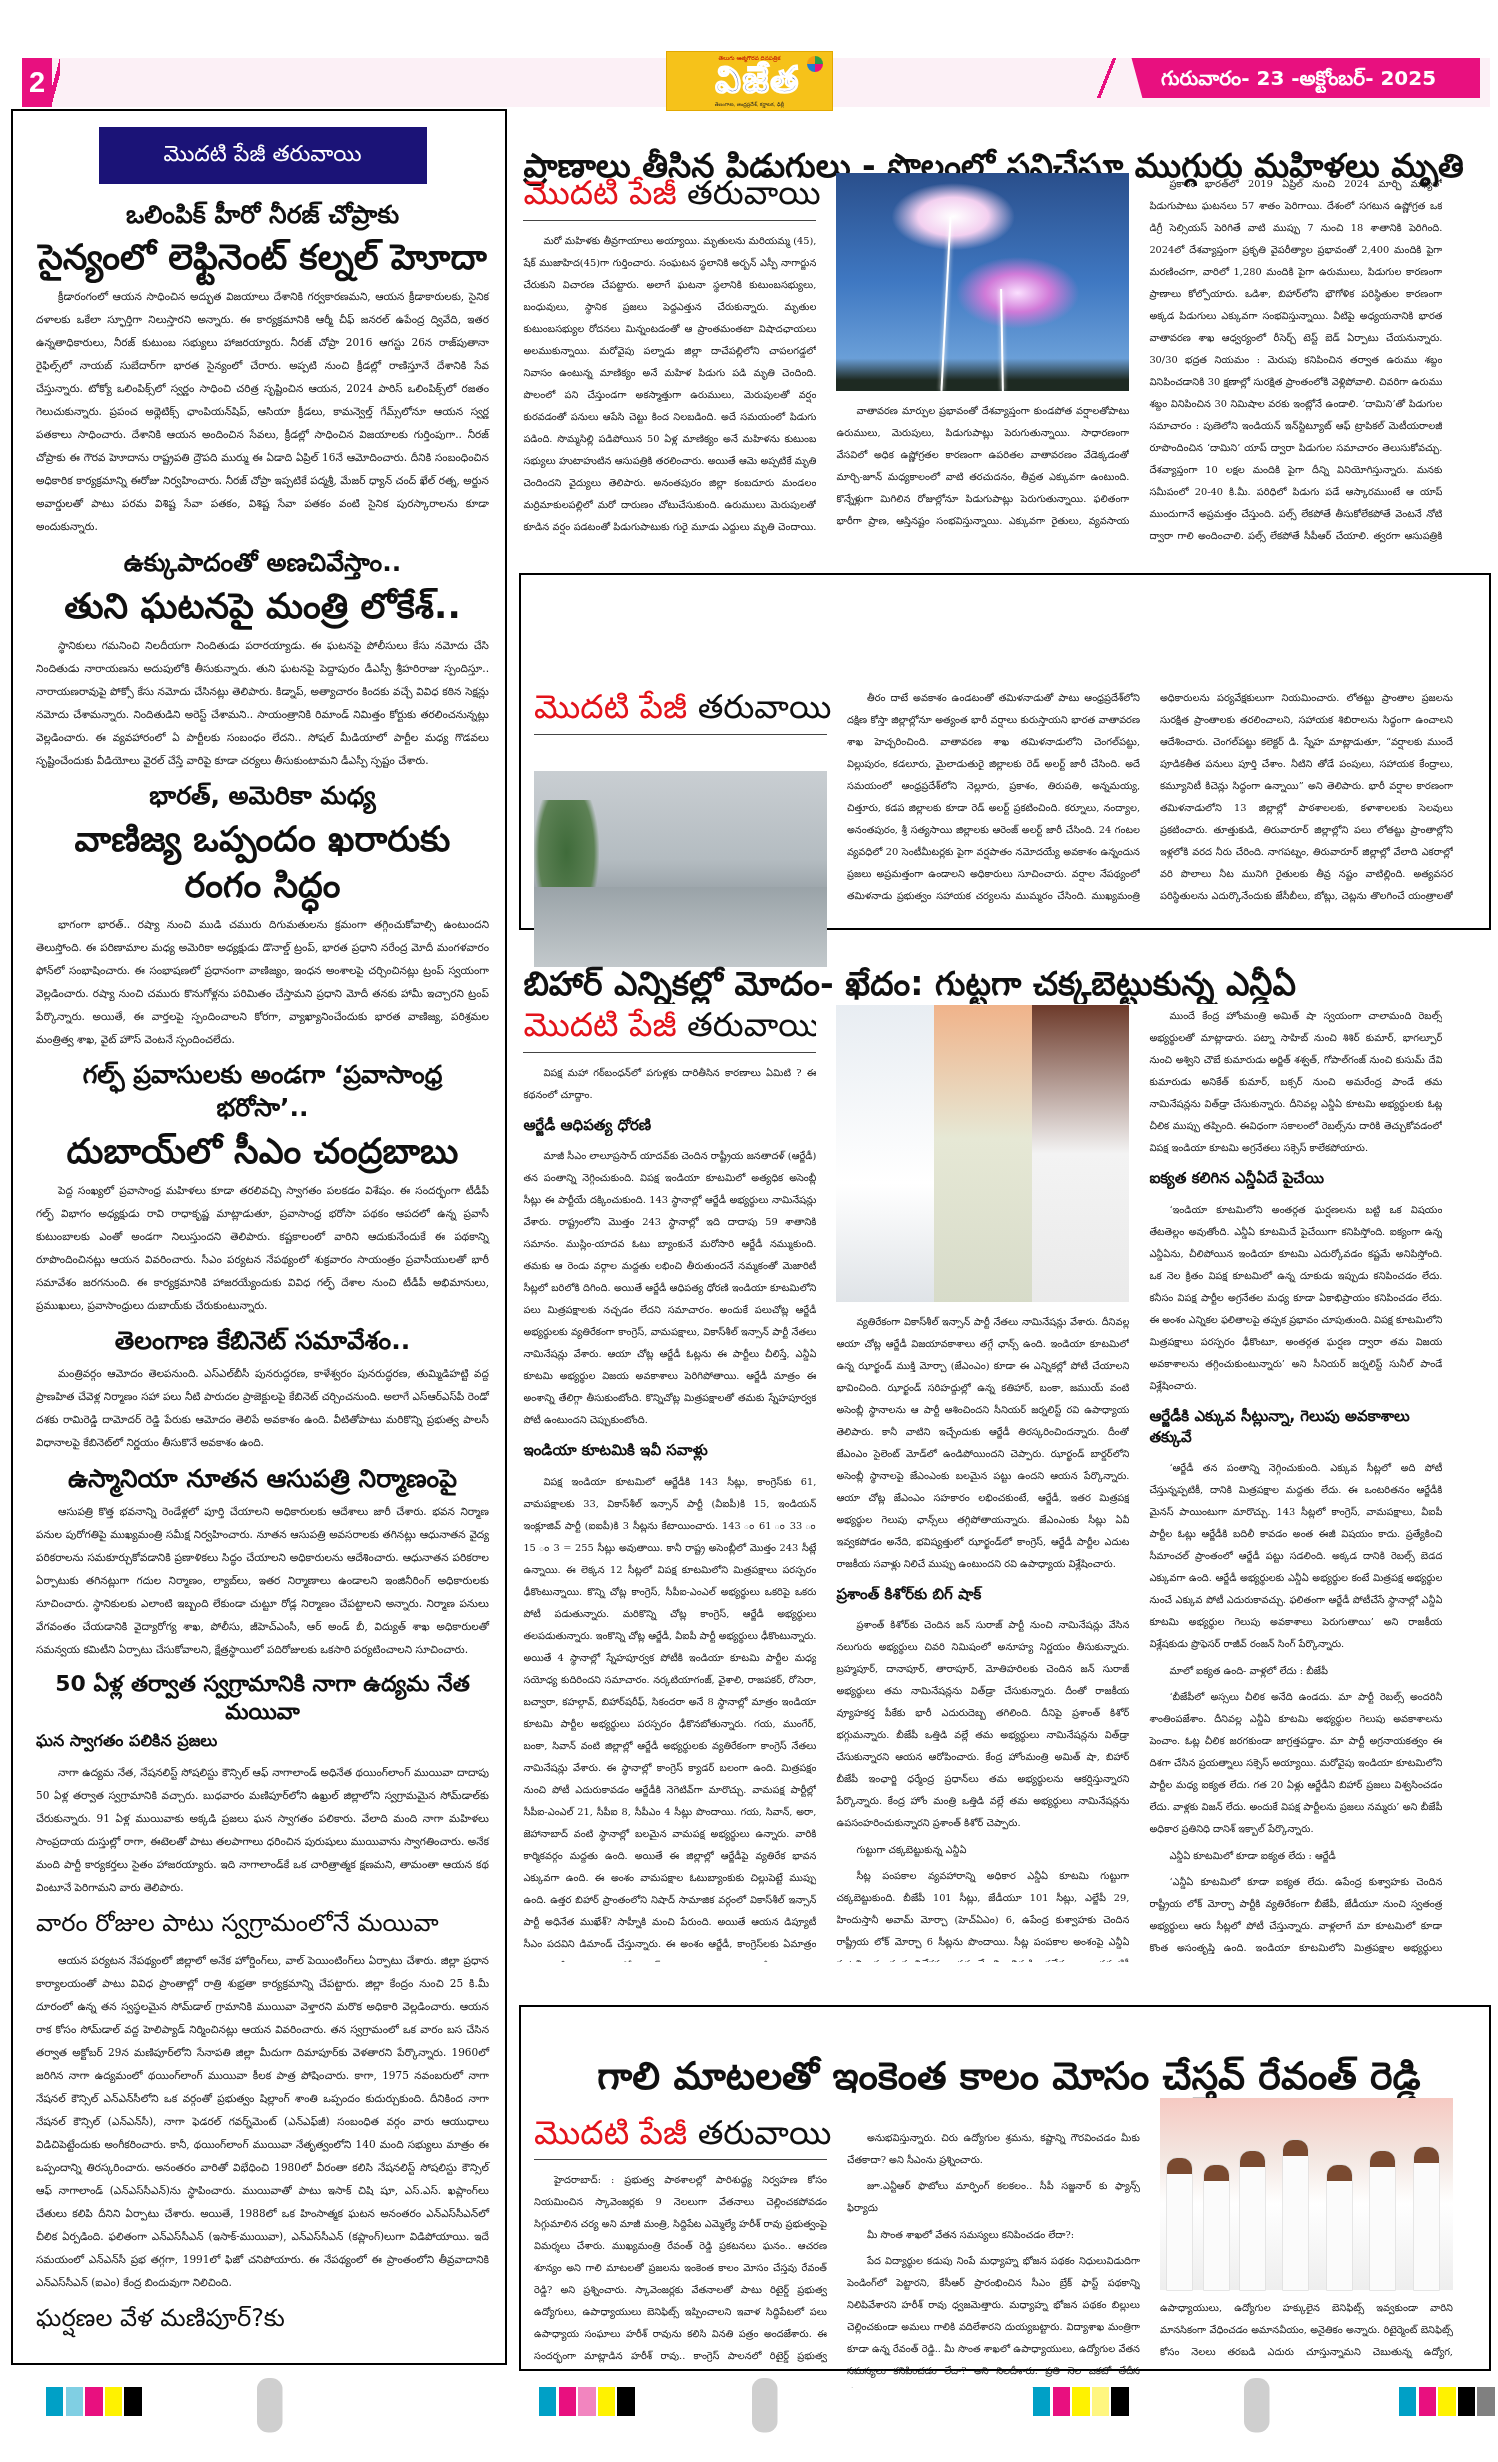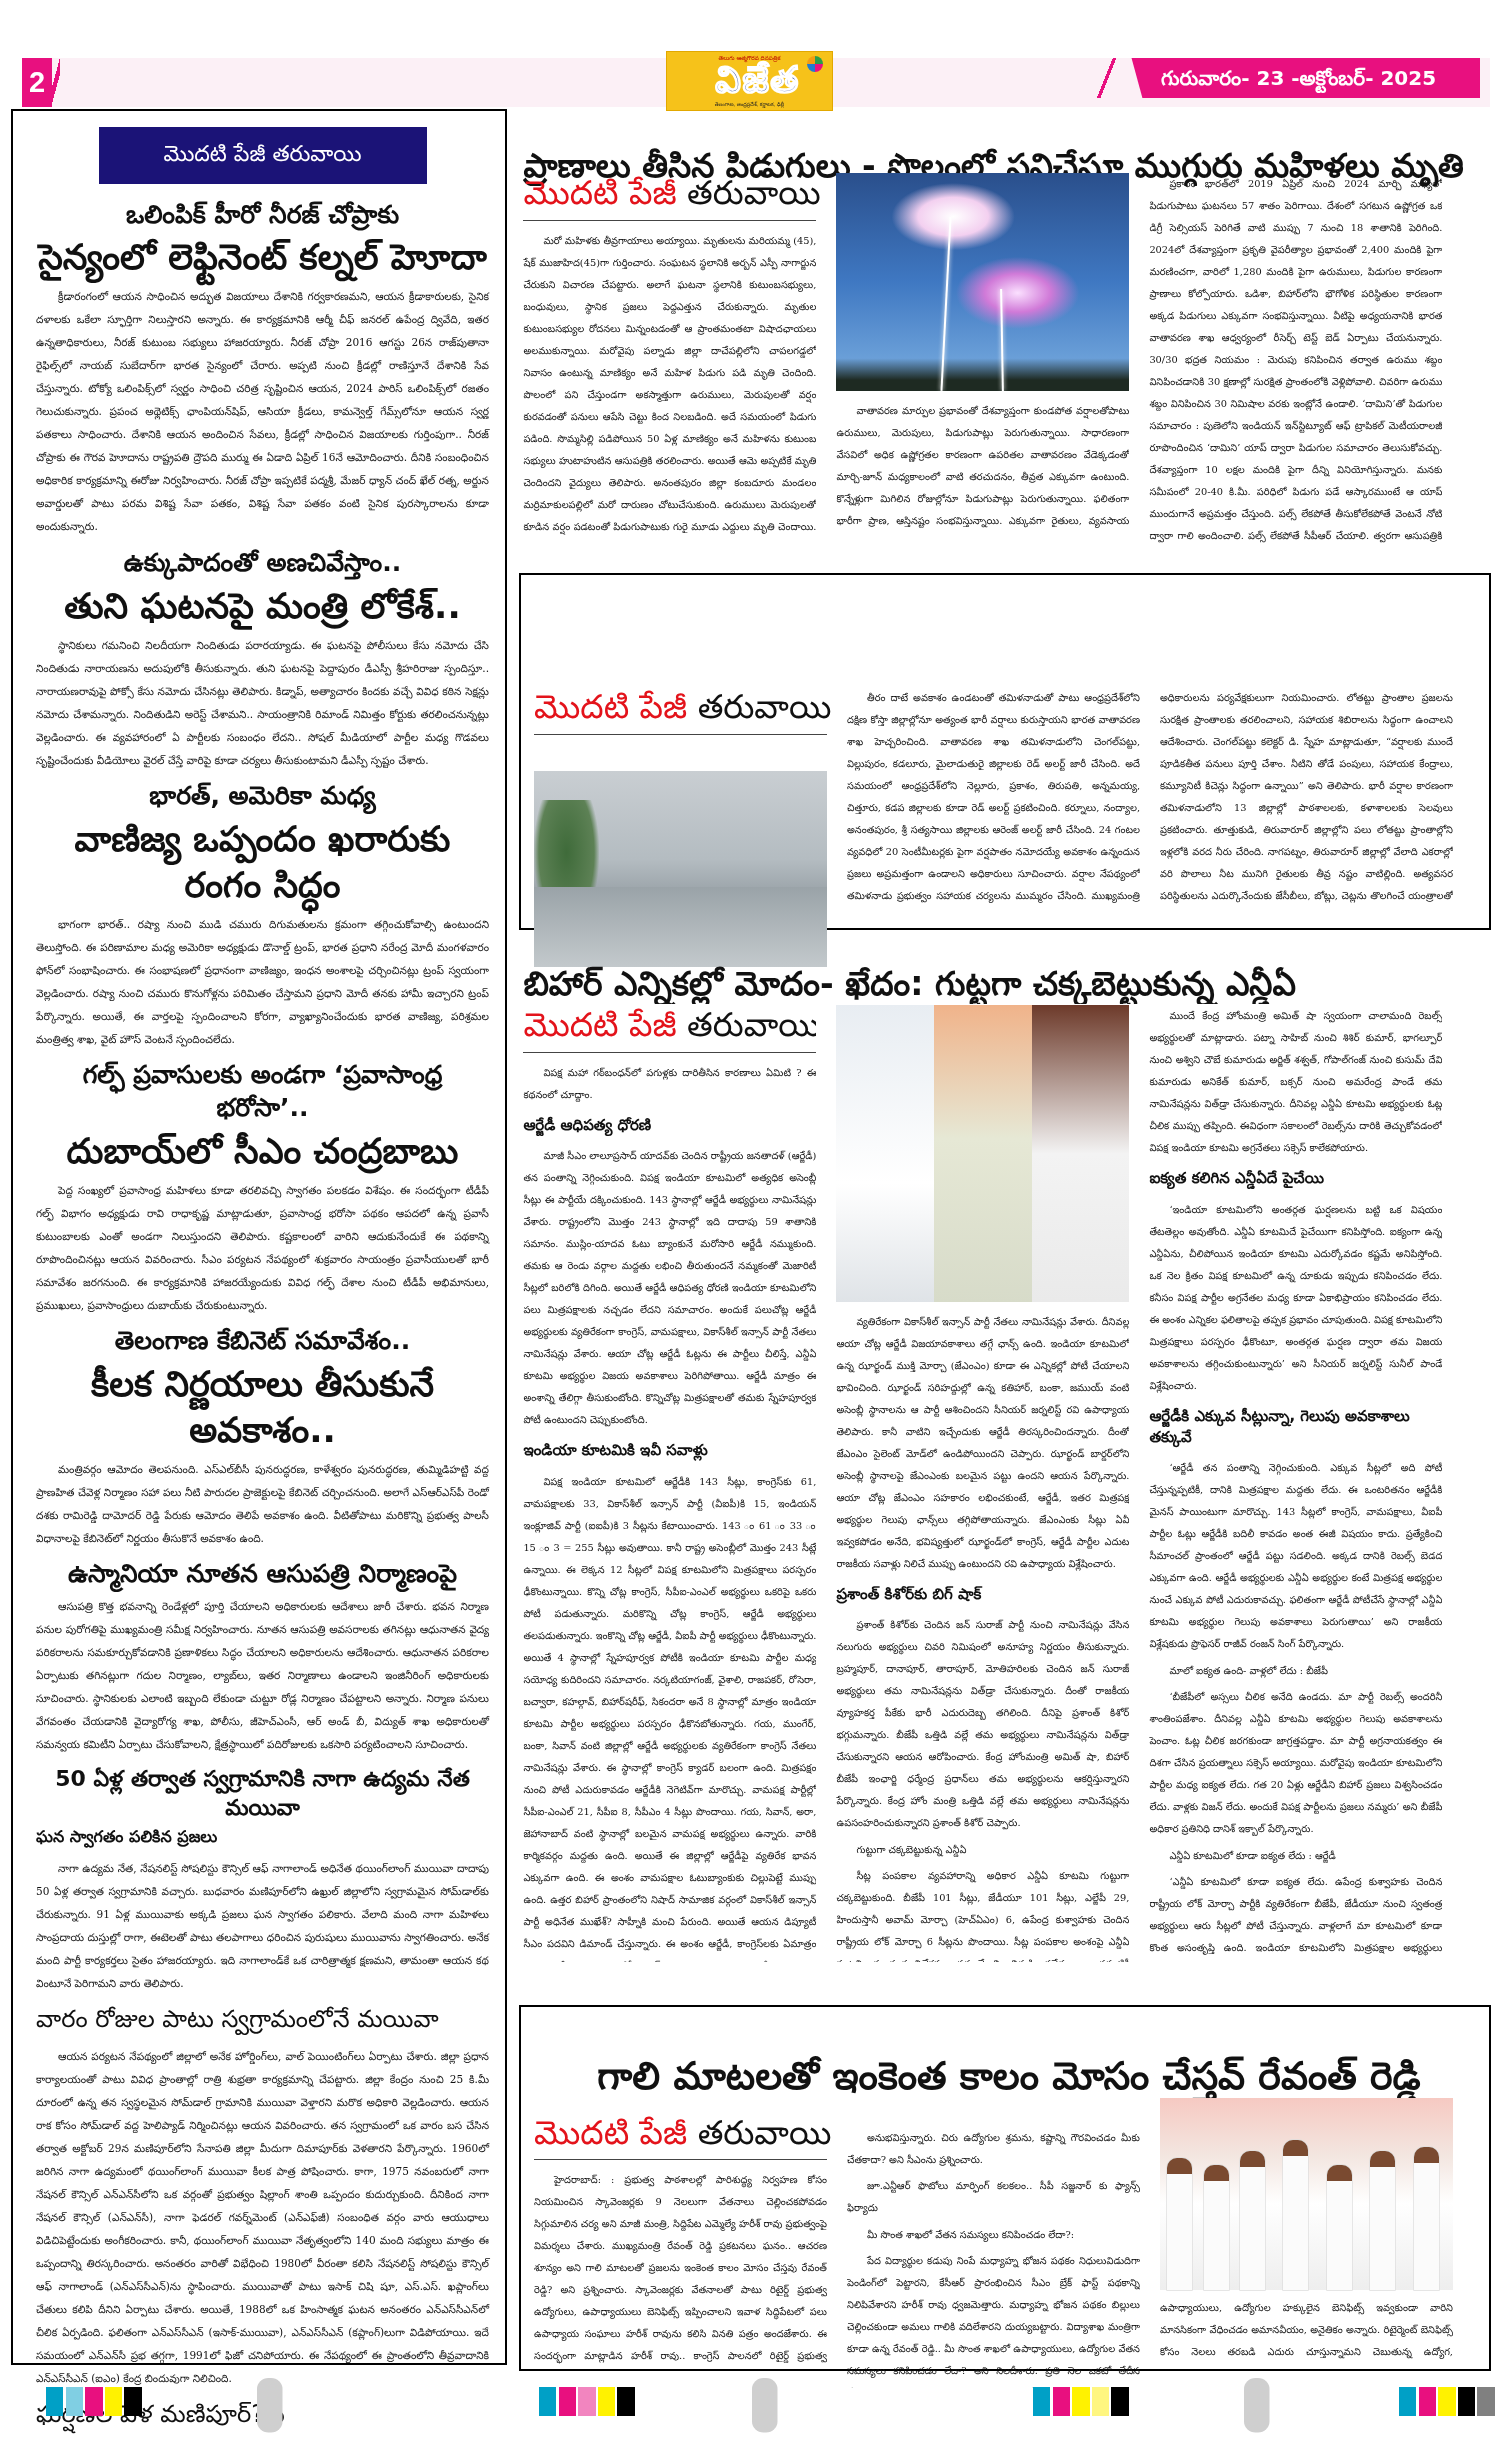--- a/index.html
+++ b/index.html
@@ -82,21 +82,20 @@
       <div class="lc-h1">ఉక్కుపాదంతో అణచివేస్తాం..</div>
       <div class="lc-h1 big">తుని ఘటనపై మంత్రి లోకేశ్..</div>
       <p class="lc-p">స్థానికులు గమనించి నిలదీయగా నిందితుడు పరారయ్యాడు. ఈ ఘటనపై పోలీసులు కేసు నమోదు చేసి నిందితుడు నారాయణను అదుపులోకి తీసుకున్నారు. తుని ఘటనపై పెద్దాపురం డీఎస్పీ శ్రీహరిరాజు స్పందిస్తూ.. నారాయణరావుపై పోక్సో కేసు నమోదు చేసినట్లు తెలిపారు. కిడ్నాప్, అత్యాచారం కిందకు వచ్చే వివిధ కఠిన సెక్షన్లు నమోదు చేశామన్నారు. నిందితుడిని అరెస్ట్ చేశామని.. సాయంత్రానికి రిమాండ్ నిమిత్తం కోర్టుకు తరలించనున్నట్లు వెల్లడించారు. ఈ వ్యవహారంలో ఏ పార్టీలకు సంబంధం లేదని.. సోషల్ మీడియాలో పార్టీల మధ్య గొడవలు సృష్టించేందుకు వీడియోలు వైరల్ చేస్తే వారిపై కూడా చర్యలు తీసుకుంటామని డీఎస్పీ స్పష్టం చేశారు.</p>
       <div class="lc-h1">భారత్, అమెరికా మధ్య</div>
       <div class="lc-h1 big">వాణిజ్య ఒప్పందం ఖరారుకు రంగం సిద్ధం</div>
       <p class="lc-p">భాగంగా భారత్.. రష్యా నుంచి ముడి చమురు దిగుమతులను క్రమంగా తగ్గించుకోవాల్సి ఉంటుందని తెలుస్తోంది. ఈ పరిణామాల మధ్య అమెరికా అధ్యక్షుడు డొనాల్డ్ ట్రంప్, భారత ప్రధాని నరేంద్ర మోదీ మంగళవారం ఫోన్‌లో సంభాషించారు. ఈ సంభాషణలో ప్రధానంగా వాణిజ్యం, ఇంధన అంశాలపై చర్చించినట్లు ట్రంప్ స్వయంగా వెల్లడించారు. రష్యా నుంచి చమురు కొనుగోళ్లను పరిమితం చేస్తామని ప్రధాని మోదీ తనకు హామీ ఇచ్చారని ట్రంప్ పేర్కొన్నారు. అయితే, ఈ వార్తలపై స్పందించాలని కోరగా, వ్యాఖ్యానించేందుకు భారత వాణిజ్య, పరిశ్రమల మంత్రిత్వ శాఖ, వైట్ హౌస్ వెంటనే స్పందించలేదు.</p>
       <div class="lc-h1">గల్ఫ్ ప్రవాసులకు అండగా ‘ప్రవాసాంధ్ర భరోసా’..</div>
       <div class="lc-h1 big">దుబాయ్‌లో సీఎం చంద్రబాబు</div>
       <p class="lc-p">పెద్ద సంఖ్యలో ప్రవాసాంధ్ర మహిళలు కూడా తరలివచ్చి స్వాగతం పలకడం విశేషం. ఈ సందర్భంగా టీడీపీ గల్ఫ్ విభాగం అధ్యక్షుడు రావి రాధాకృష్ణ మాట్లాడుతూ, ప్రవాసాంధ్ర భరోసా పథకం ఆపదలో ఉన్న ప్రవాసీ కుటుంబాలకు ఎంతో అండగా నిలుస్తుందని తెలిపారు. కష్టకాలంలో వారిని ఆదుకునేందుకే ఈ పథకాన్ని రూపొందించినట్లు ఆయన వివరించారు. సీఎం పర్యటన నేపథ్యంలో శుక్రవారం సాయంత్రం ప్రవాసీయులతో భారీ సమావేశం జరగనుంది. ఈ కార్యక్రమానికి హాజరయ్యేందుకు వివిధ గల్ఫ్ దేశాల నుంచి టీడీపీ అభిమానులు, ప్రముఖులు, ప్రవాసాంధ్రులు దుబాయ్‌కు చేరుకుంటున్నారు.</p>
       <div class="lc-h1">తెలంగాణ కేబినెట్ సమావేశం..</div>
-      <div class="lc-h1 big">కీలక నిర్ణయాలు తీసుకునే అవకాశం..</div>
       <p class="lc-p">మంత్రివర్గం ఆమోదం తెలపనుంది. ఎస్ఎల్‌బీసీ పునరుద్ధరణ, కాళేశ్వరం పునరుద్ధరణ, తుమ్మిడిహట్టి వద్ద ప్రాణహిత చేవెళ్ల నిర్మాణం సహా పలు నీటి పారుదల ప్రాజెక్టులపై కేబినెట్ చర్చించనుంది. అలాగే ఎస్ఆర్ఎస్‌పీ రెండో దశకు రామిరెడ్డి దామోదర్ రెడ్డి పేరుకు ఆమోదం తెలిపే అవకాశం ఉంది. వీటితోపాటు మరికొన్ని ప్రభుత్వ పాలసీ విధానాలపై కేబినెట్‌లో నిర్ణయం తీసుకొనే అవకాశం ఉంది.</p>
       <div class="lc-h1">ఉస్మానియా నూతన ఆసుపత్రి నిర్మాణంపై</div>
       <p class="lc-p">ఆసుపత్రి కొత్త భవనాన్ని రెండేళ్లలో పూర్తి చేయాలని అధికారులకు ఆదేశాలు జారీ చేశారు. భవన నిర్మాణ పనుల పురోగతిపై ముఖ్యమంత్రి సమీక్ష నిర్వహించారు. నూతన ఆసుపత్రి అవసరాలకు తగినట్లు ఆధునాతన వైద్య పరికరాలను సమకూర్చుకోవడానికి ప్రణాళికలు సిద్ధం చేయాలని అధికారులను ఆదేశించారు. ఆధునాతన పరికరాల ఏర్పాటుకు తగినట్లుగా గదుల నిర్మాణం, ల్యాబ్‌లు, ఇతర నిర్మాణాలు ఉండాలని ఇంజినీరింగ్ అధికారులకు సూచించారు. స్థానికులకు ఎలాంటి ఇబ్బంది లేకుండా చుట్టూ రోడ్ల నిర్మాణం చేపట్టాలని అన్నారు. నిర్మాణ పనులు వేగవంతం చేయడానికి వైద్యారోగ్య శాఖ, పోలీసు, జీహెచ్ఎంసీ, ఆర్ అండ్ బీ, విద్యుత్ శాఖ అధికారులతో సమన్వయ కమిటీని ఏర్పాటు చేసుకోవాలని, క్షేత్రస్థాయిలో పదిరోజులకు ఒకసారి పర్యటించాలని సూచించారు.</p>
       <div class="lc-h1" style="font-size: 22px;">50 ఏళ్ల తర్వాత స్వగ్రామానికి నాగా ఉద్యమ నేత మయివా</div>
       <div class="lc-h3">ఘన స్వాగతం పలికిన ప్రజలు</div>
       <p class="lc-p">నాగా ఉద్యమ నేత, నేషనలిస్ట్ సోషలిస్టు కౌన్సిల్ ఆఫ్ నాగాలాండ్ అధినేత థయింగ్‌లాంగ్ ముయివా దాదాపు 50 ఏళ్ల తర్వాత స్వగ్రామానికి వచ్చారు. బుధవారం మణిపూర్‌లోని ఉఖ్రుల్ జిల్లాలోని స్వగ్రామమైన సోమ్‌డాల్‌కు చేరుకున్నారు. 91 ఏళ్ల ముయివాకు అక్కడి ప్రజలు ఘన స్వాగతం పలికారు. వేలాది మంది నాగా మహిళలు సాంప్రదాయ దుస్తుల్లో రాగా, ఈటెలతో పాటు తలపాగాలు ధరించిన పురుషులు ముయివాను స్వాగతించారు. అనేక మంది పార్టీ కార్యకర్తలు సైతం హాజరయ్యారు. ఇది నాగాలాండ్‌కే ఒక చారిత్రాత్మక క్షణమని, తామంతా ఆయన కథ వింటూనే పెరిగామని వారు తెలిపారు.</p>
       <div class="lc-h2">వారం రోజుల పాటు స్వగ్రామంలోనే మయివా</div>
       <p class="lc-p">ఆయన పర్యటన నేపథ్యంలో జిల్లాలో అనేక హోర్డింగ్‌లు, వాల్ పెయింటింగ్‌లు ఏర్పాటు చేశారు. జిల్లా ప్రధాన కార్యాలయంతో పాటు వివిధ ప్రాంతాల్లో రాత్రి శుభ్రతా కార్యక్రమాన్ని చేపట్టారు. జిల్లా కేంద్రం నుంచి 25 కి.మీ దూరంలో ఉన్న తన స్వస్థలమైన సోమ్‌డాల్ గ్రామానికి ముయివా వెళ్తారని మరొక అధికారి వెల్లడించారు. ఆయన రాక కోసం సోమ్‌డాల్ వద్ద హెలిప్యాడ్ నిర్మించినట్లు ఆయన వివరించారు. తన స్వగ్రామంలో ఒక వారం బస చేసిన తర్వాత అక్టోబర్ 29న మణిపూర్‌లోని సేనాపతి జిల్లా మీదుగా దిమాపూర్‌కు వెళతారని పేర్కొన్నారు. 1960లో జరిగిన నాగా ఉద్యమంలో థయింగ్‌లాంగ్ ముయివా కీలక పాత్ర పోషించారు. కాగా, 1975 నవంబరులో నాగా నేషనల్ కౌన్సిల్ ఎన్ఎన్‌సీలోని ఒక వర్గంతో ప్రభుత్వం షిల్లాంగ్ శాంతి ఒప్పందం కుదుర్చుకుంది. దీనికింద నాగా నేషనల్ కౌన్సిల్ (ఎన్ఎన్‌సీ), నాగా ఫెడరల్ గవర్న్‌మెంట్ (ఎన్ఎఫ్‌జీ) సంబంధిత వర్గం వారు ఆయుధాలు విడిచిపెట్టేందుకు అంగీకరించారు. కానీ, థయింగ్‌లాంగ్ ముయివా నేతృత్వంలోని 140 మంది సభ్యులు మాత్రం ఈ ఒప్పందాన్ని తిరస్కరించారు. అనంతరం వారితో విభేధించి 1980లో వీరంతా కలిసి నేషనలిస్ట్ సోషలిస్టు కౌన్సిల్ ఆఫ్ నాగాలాండ్ (ఎన్ఎస్‌సీఎన్)ను స్థాపించారు. ముయివాతో పాటు ఇసాక్ చిషి షూ, ఎస్.ఎస్. ఖప్లాంగ్‌లు చేతులు కలిపి దీనిని ఏర్పాటు చేశారు. అయితే, 1988లో ఒక హింసాత్మక ఘటన అనంతరం ఎన్ఎస్‌సీఎన్‌లో చీలిక ఏర్పడింది. ఫలితంగా ఎన్ఎస్‌సీఎన్ (ఇసాక్-ముయివా), ఎన్ఎస్‌సీఎన్ (కప్లాంగ్)లుగా విడిపోయాయి. ఇదే సమయంలో ఎన్ఎన్‌సీ ప్రభ తగ్గగా, 1991లో ఫిజో చనిపోయారు. ఈ నేపథ్యంలో ఈ ప్రాంతంలోని తీవ్రవాదానికి ఎన్ఎస్‌సీఎన్ (ఐఎం) కేంద్ర బిందువుగా నిలిచింది.</p>
       <div class="lc-h2">ఘర్షణల వేళ మణిపూర్?కు</div>
     </div>

